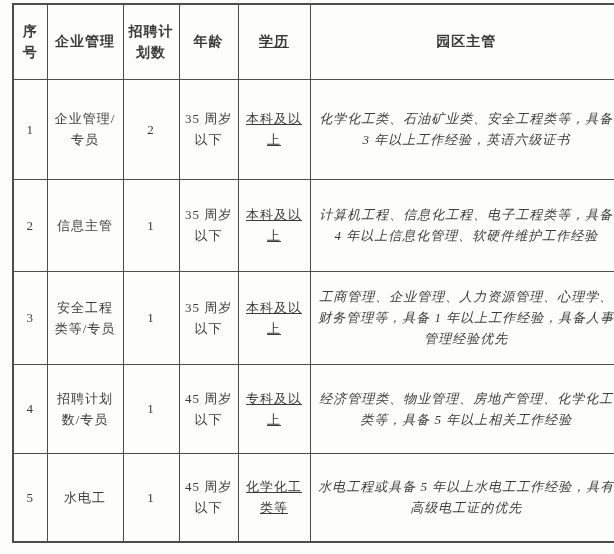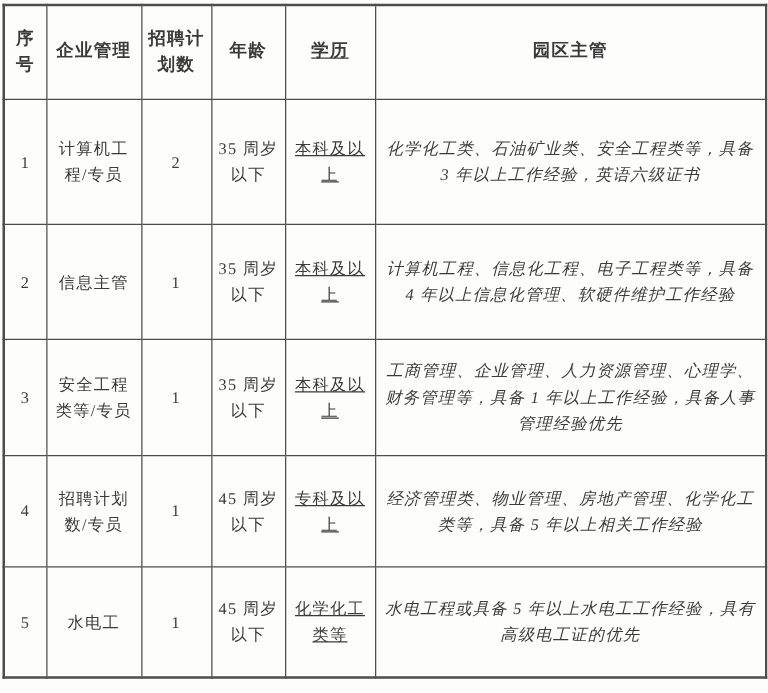--- a/index.html
+++ b/index.html
@@ -9,20 +9,21 @@
     height: 554px;
     background: #fdfdfc;
     font-family: "Liberation Serif", "DejaVu Serif", serif;
     color: #3b3b3b;
   }
   .page {
     width: 564px;
     height: 554px;
     box-sizing: border-box;
     padding: 3px 2px 0 2px;
+    margin-left: 10px;
   }
   table.recruit {
     border-collapse: collapse;
     table-layout: fixed;
     width: 610px;
     border: 2px solid #4d4d4d;
   }
   table.recruit th,
   table.recruit td {
     border: 1px solid #4d4d4d;
@@ -75,21 +76,21 @@
         <th class="seq">序号</th>
         <th>企业管理</th>
         <th>招聘计划数</th>
         <th>年龄</th>
         <th class="edu">学历</th>
         <th>园区主管</th>
       </tr>
 
       <tr class="r0">
         <td class="seq">1</td>
-        <td>计算机工程/专员</td>
+        <td>企业管理/专员</td>
         <td>2</td>
         <td>35 周岁以下</td>
         <td class="edu">本科及以上</td>
         <td class="req">化学化工类、石油矿业类、安全工程类等，具备 3 年以上工作经验，英语六级证书</td>
       </tr>
 
       <tr class="r1">
         <td class="seq">2</td>
         <td>信息主管</td>
         <td>1</td>

